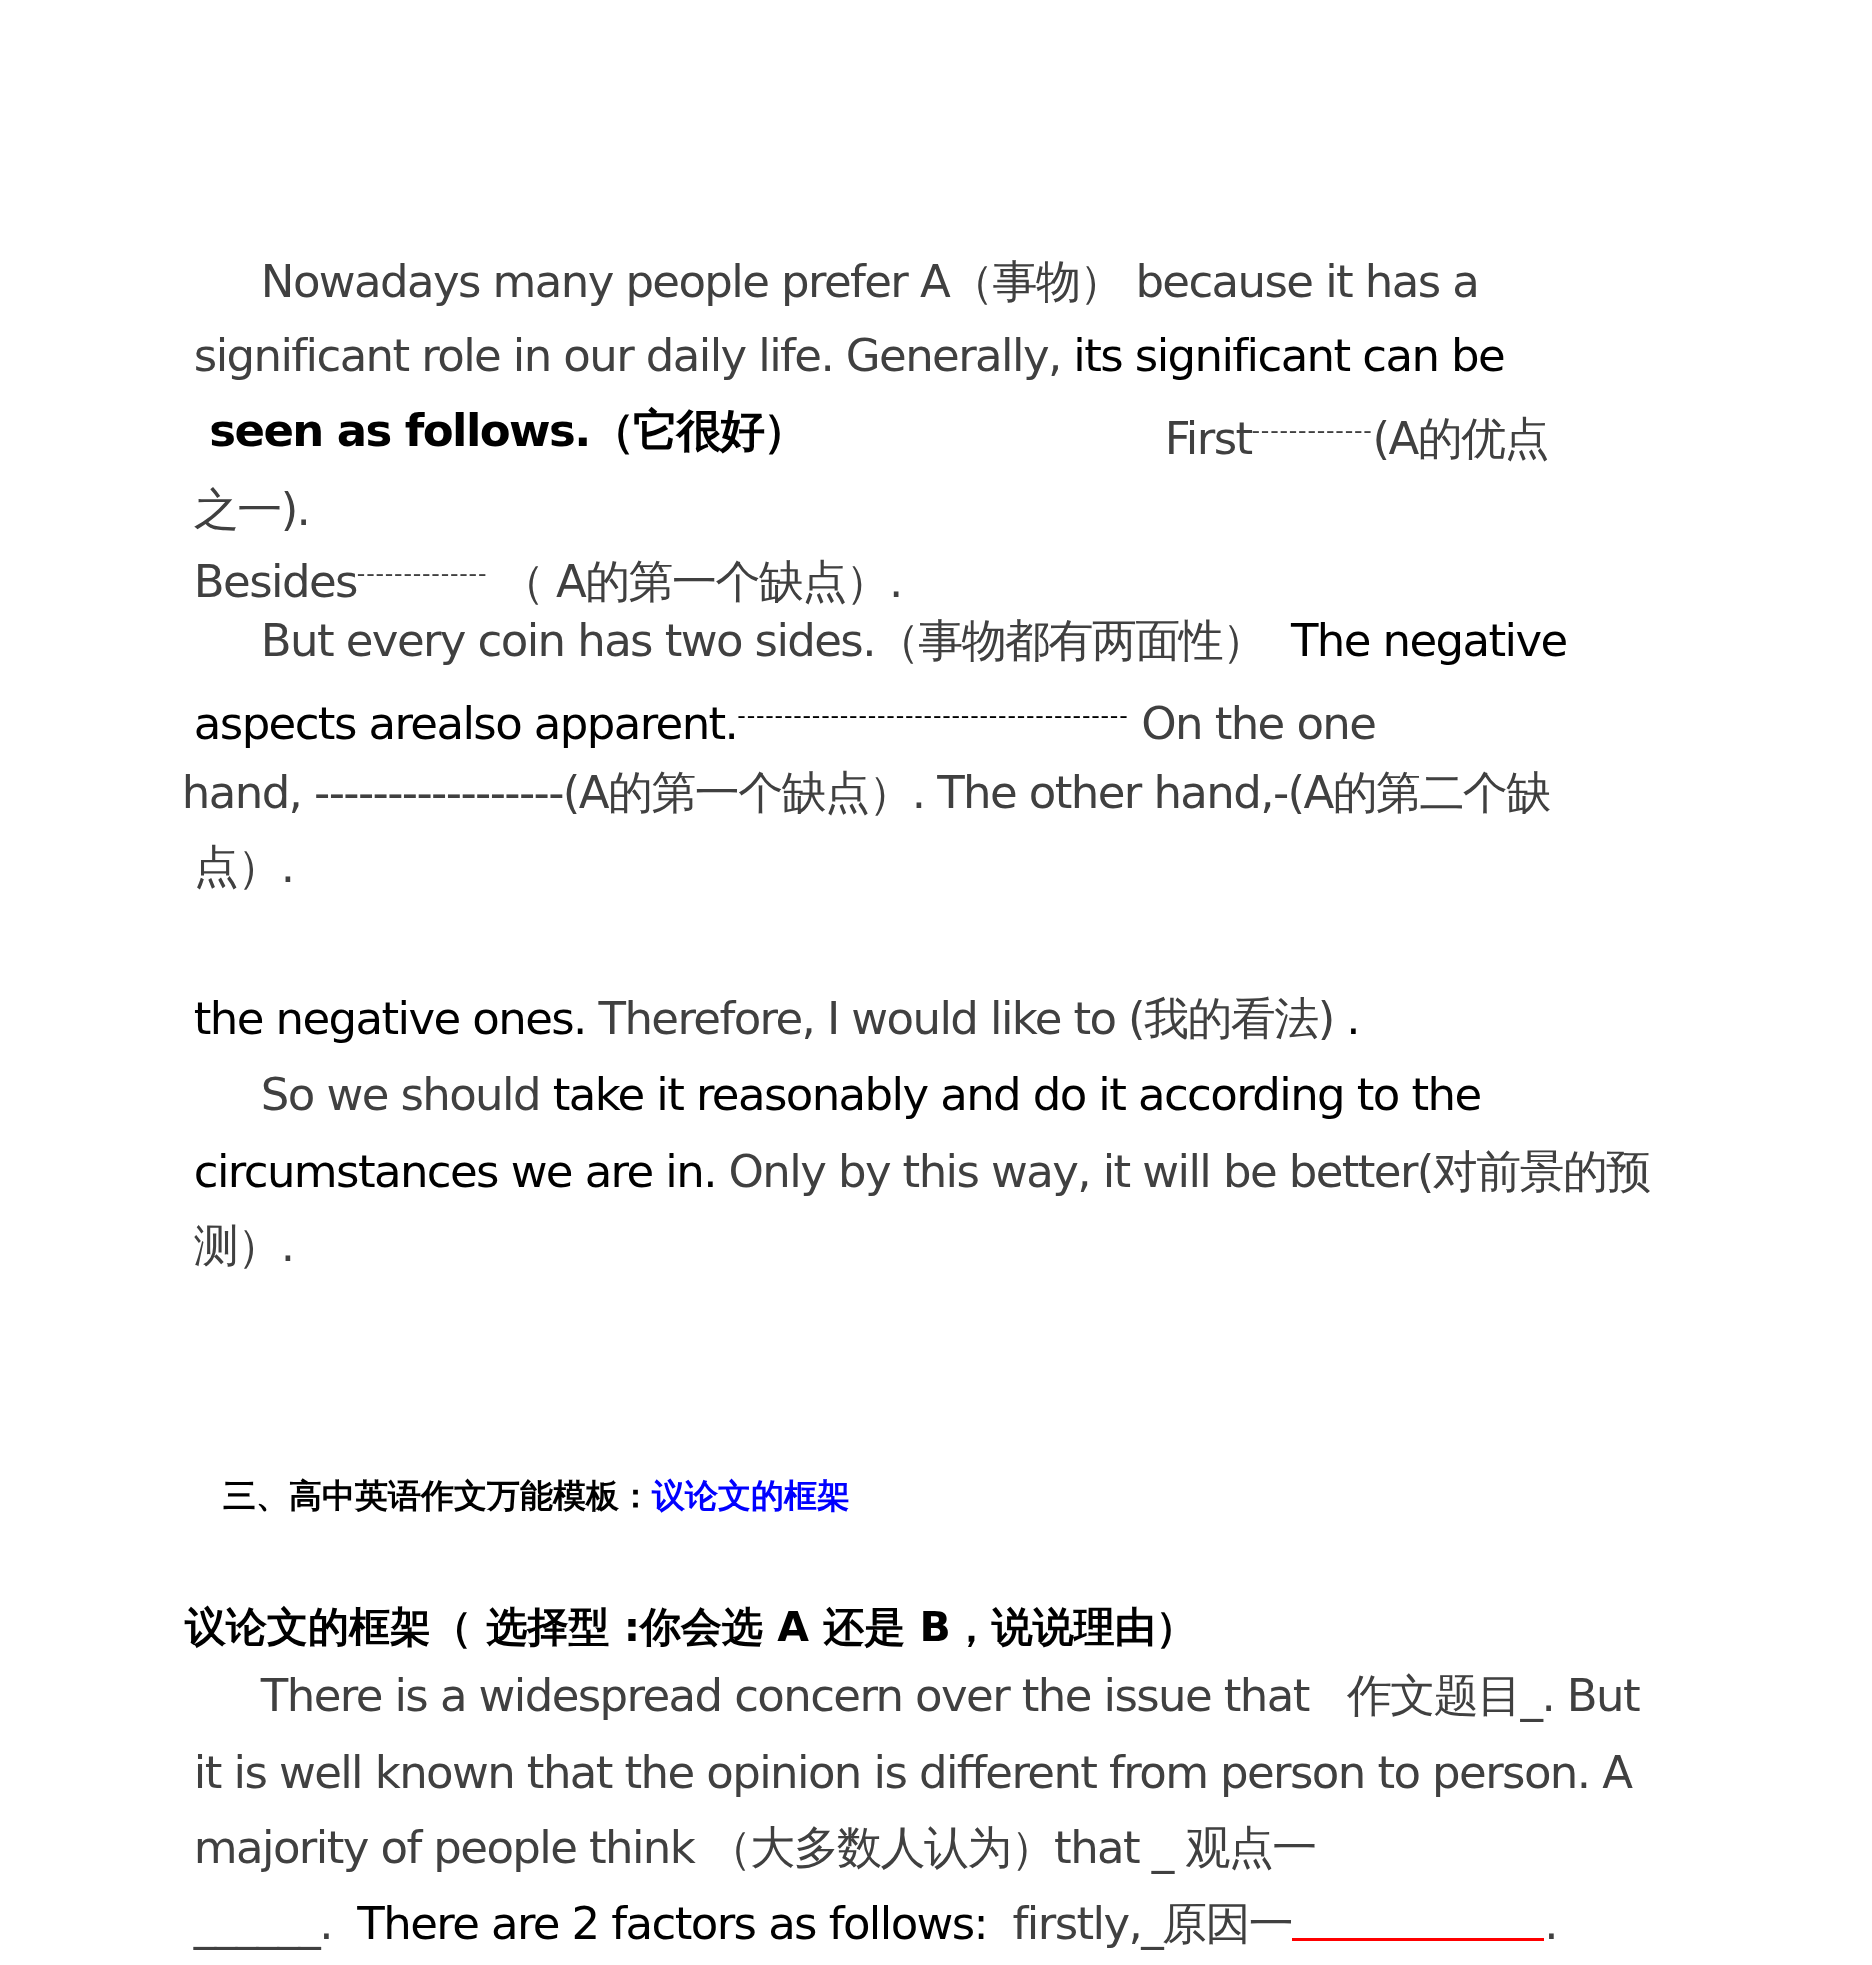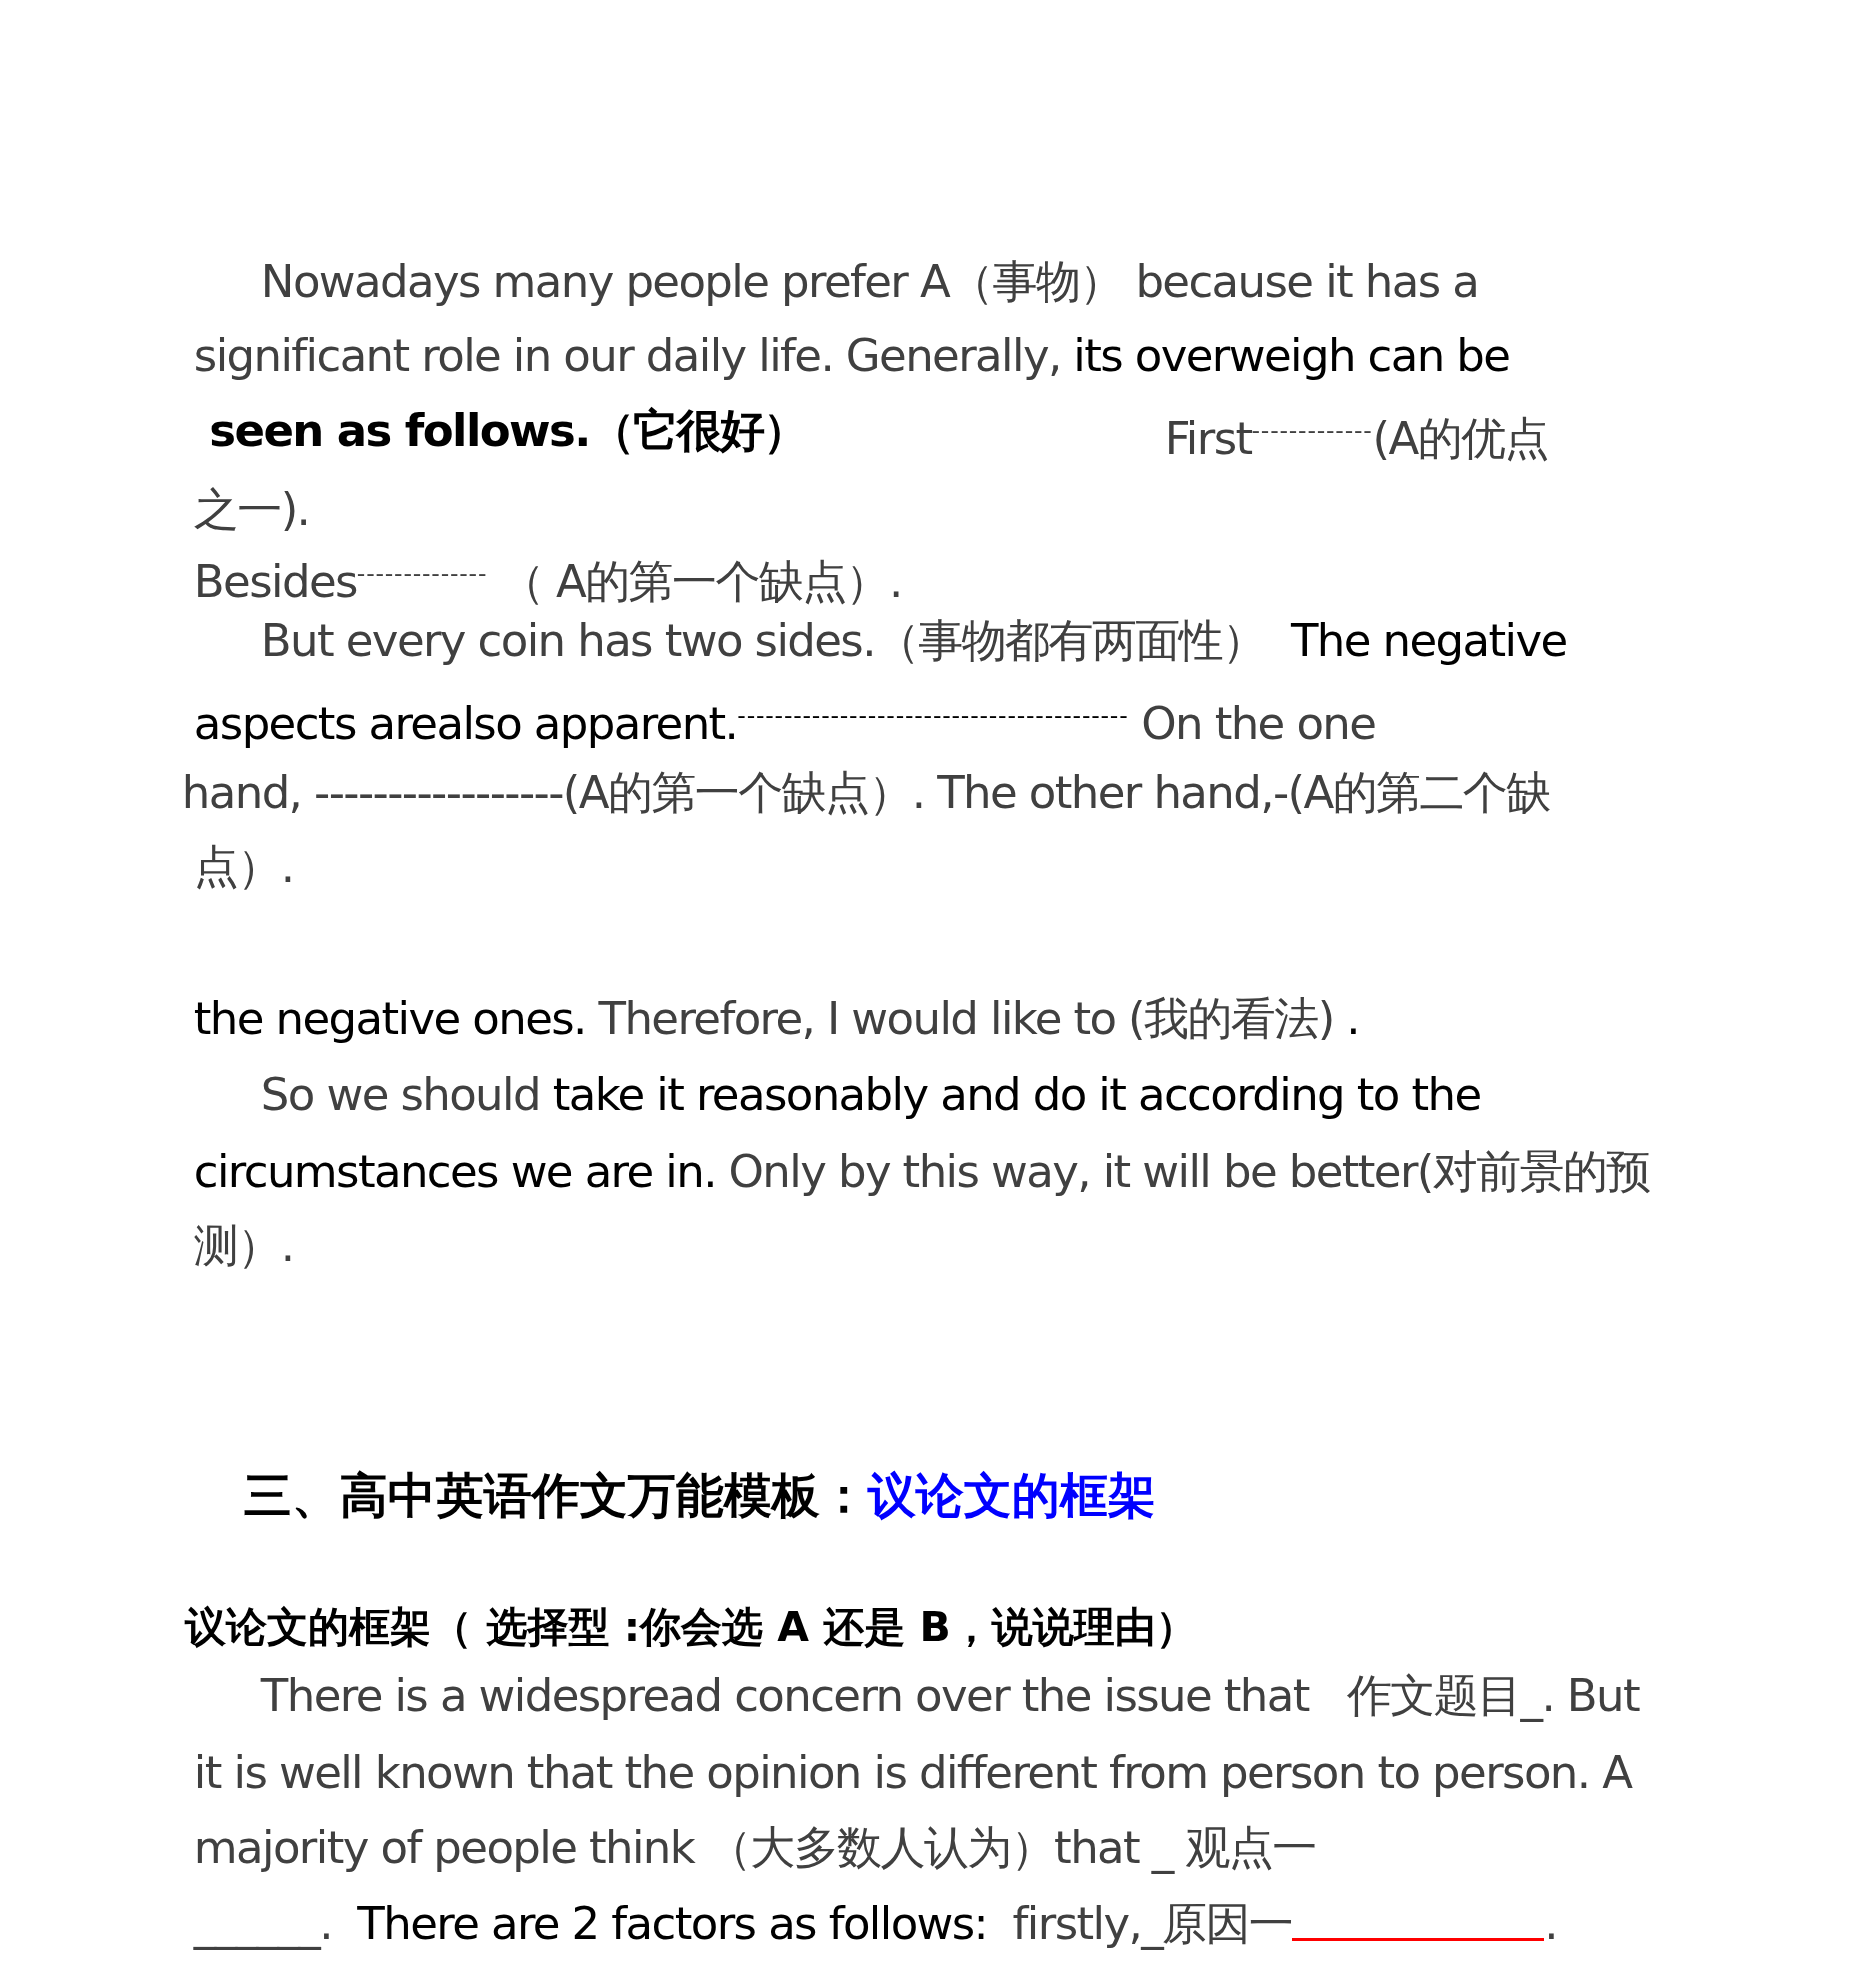--- a/index.html
+++ b/index.html
@@ -3,36 +3,36 @@
 <meta charset="utf-8">
 <style>
   html, body { margin: 0; padding: 0; background: #ffffff; }
   body { width: 1872px; height: 2647px; position: relative; overflow: hidden;
          font-family: "DejaVu Sans", "Liberation Sans", sans-serif; color: #000; }
   .page { position: absolute; left: 0; top: 0; width: 1872px; height: 2647px; }
   .line { position: absolute; white-space: pre; font-size: 45px; line-height: 59px; letter-spacing: -1.6px; }
   .r { color: #404040; }
   .k { color: #000000; }
   .b { color: #0000ff; }
-  .h1 { font-size: 48px; font-weight: bold; letter-spacing: 0; }
+  .h1 { font-size: 33px; font-weight: bold; letter-spacing: 0; }
   .h2 { font-size: 41px; font-weight: bold; letter-spacing: 0; }
   .dash { letter-spacing: 0.8px; font-size: 23.6px; vertical-align: 15.7px; }
   .blank { display: inline-block; border-bottom: 3.1px solid #ff0000; height: 3.9px; vertical-align: -2.4px; }
 </style>
 </head>
 <body>
 
 <div class="page">
 
   <div class="line r" style="left:210px; top:193px;">
     <span>Nowadays many people prefer A（事物） because it has a</span>
   </div>
 
   <div class="line" style="left:143px; top:267px;">
-    <span class="r">significant role in our daily life. Generally, </span><span class="k">its overweigh can be</span>
+    <span class="r">significant role in our daily life. Generally, </span><span class="k">its significant can be</span>
   </div>
 
   <div class="line" style="left:153px; top:342px;font-weight:bold;">
     <span class="k">seen as follows.（它很好）</span>
   </div>
   <div class="line r" style="left:1114px; top:342px;">
     <span>First</span><span class="dash">-------------</span><span>(A的优点</span>
   </div>
 
   <div class="line r" style="left:143px; top:421px;">

